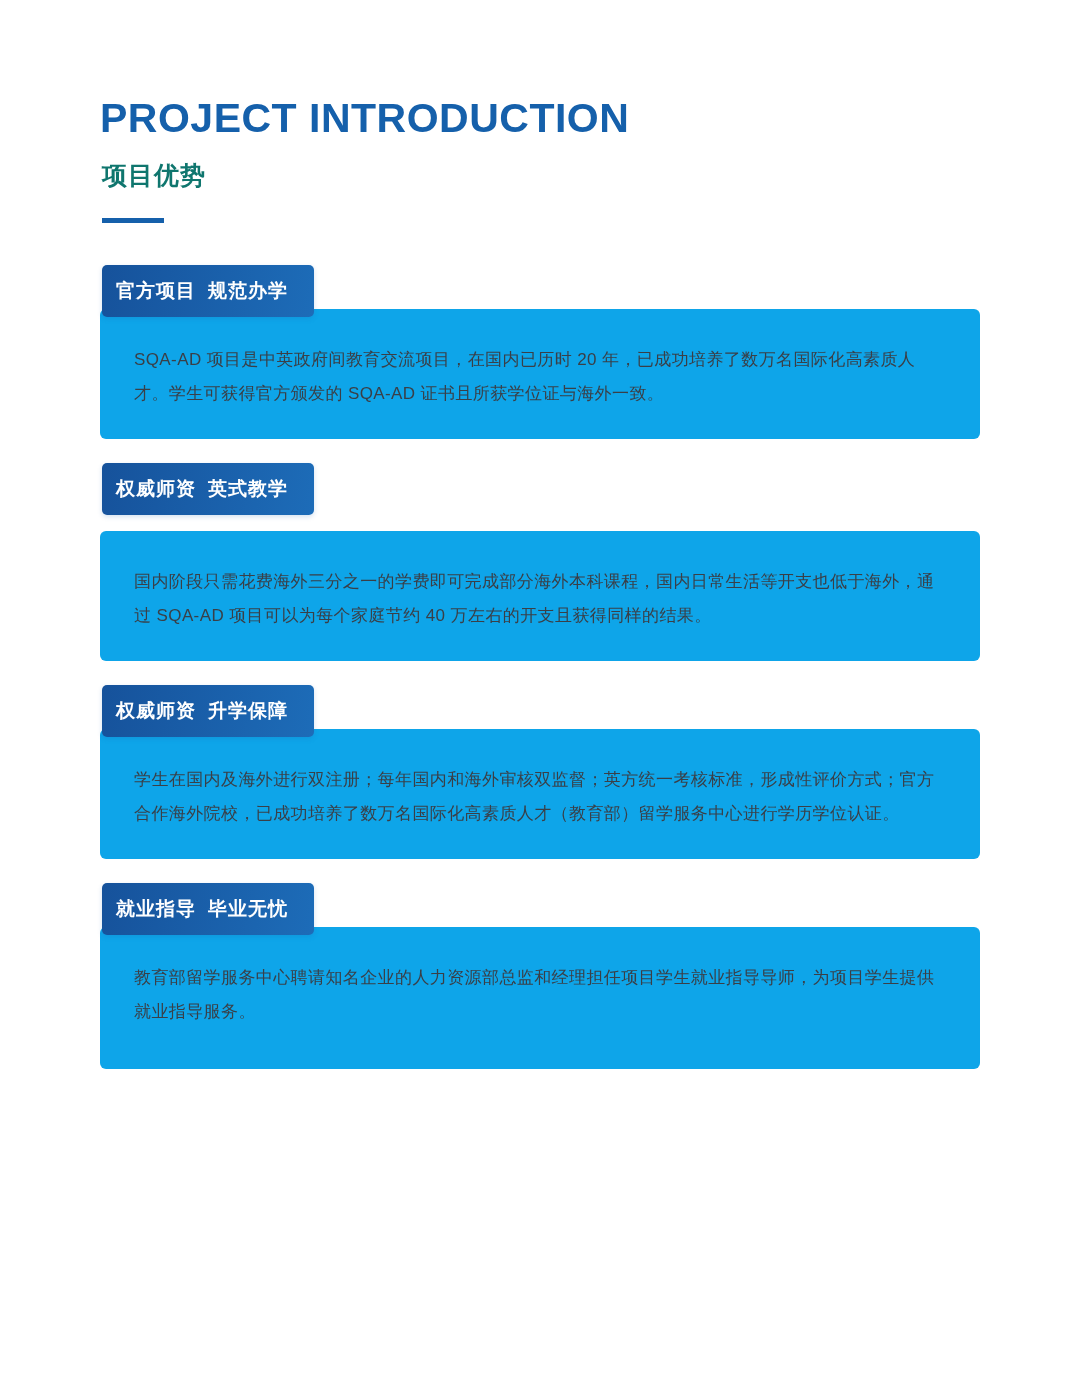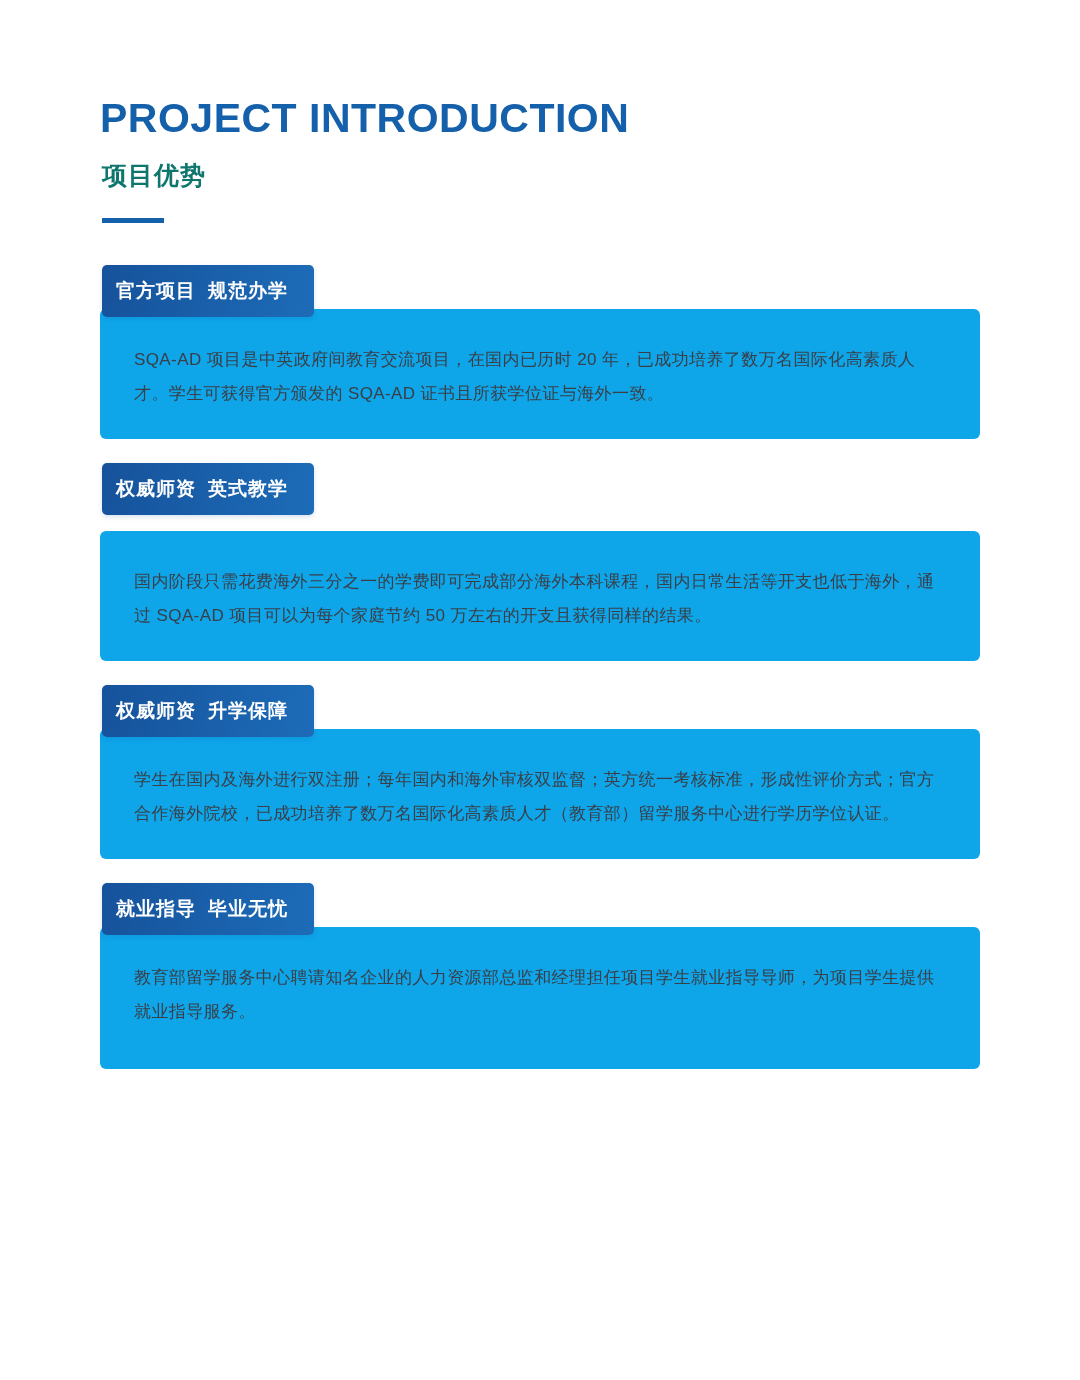--- a/index.html
+++ b/index.html
@@ -113,21 +113,21 @@
     </div>
 
     <div class="section">
       <div class="tag">
         <span>权威师资</span><span class="sep"></span><span>英式教学</span>
       </div>
     </div>
 
     <div class="section">
       <div class="body-box">
-        <p>国内阶段只需花费海外三分之一的学费即可完成部分海外本科课程，国内日常生活等开支也低于海外，通过 SQA-AD 项目可以为每个家庭节约 50 万左右的开支且获得同样的结果。</p>
+        <p>国内阶段只需花费海外三分之一的学费即可完成部分海外本科课程，国内日常生活等开支也低于海外，通过 SQA-AD 项目可以为每个家庭节约 40 万左右的开支且获得同样的结果。</p>
       </div>
     </div>
 
 
     <div class="section">
       <div class="tag">
         <span>权威师资</span><span class="sep"></span><span>升学保障</span>
       </div>
       <div class="body-box">
         <p>学生在国内及海外进行双注册；每年国内和海外审核双监督；英方统一考核标准，形成性评价方式；官方合作海外院校，已成功培养了数万名国际化高素质人才（教育部）留学服务中心进行学历学位认证。</p>

